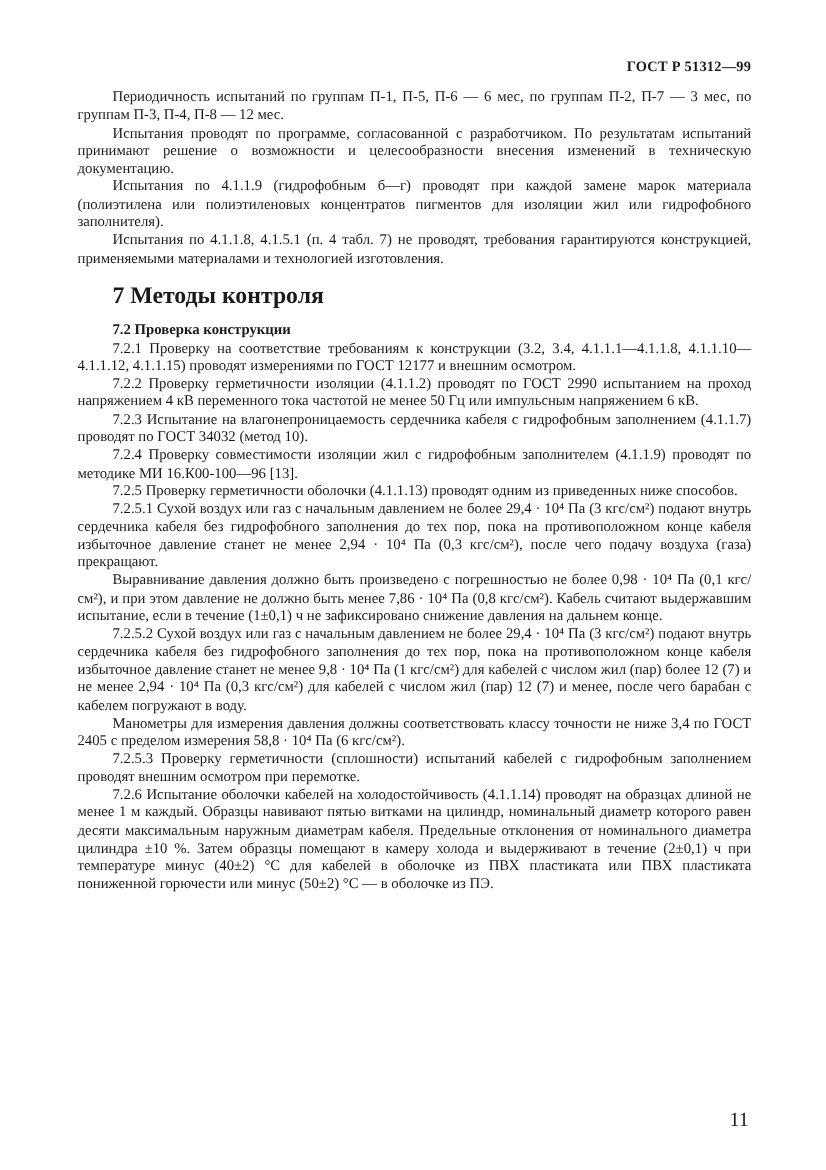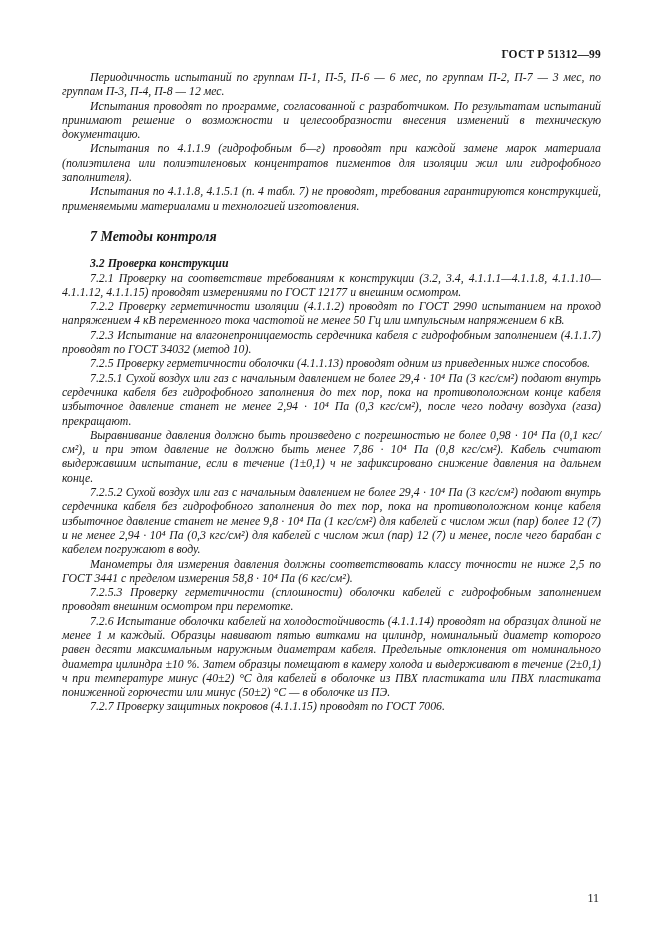--- a/index.html
+++ b/index.html
@@ -21,63 +21,62 @@
     letter-spacing: 0.2px;
   }
   .content {
     position: absolute;
     top: 70px;
     left: 62px;
     width: 539px;
     font-size: 11.8px;
     line-height: 14.3px;
     text-align: justify;
-    font-style: italic;
   }
   .para {
     margin: 0;
     text-indent: 28px;
   }
   .para.bold { font-weight: bold; }
   .chapter-heading {
     margin: 17px 0 12px 0;
     padding-left: 28px;
-    font-size: 14px;
+    font-size: 19px;
     font-weight: bold;
     text-align: left;
   }
   .page-number {
     position: absolute;
     bottom: 30px;
     right: 62px;
-    font-size: 12px;
+    font-size: 16px;
   }
 </style>
 </head>
 <body>
 
 <div class="page">
 
   <div class="doc-header">ГОСТ Р 51312—99</div>
 
   <div class="content">
     <p class="para">Периодичность испытаний по группам П-1, П-5, П-6 — 6 мес, по группам П-2, П-7 — 3 мес, по группам П-3, П-4, П-8 — 12 мес.</p>
     <p class="para">Испытания проводят по программе, согласованной с разработчиком. По результатам испытаний принимают решение о возможности и целесообразности внесения изменений в техническую документацию.</p>
     <p class="para">Испытания по 4.1.1.9 (гидрофобным б—г) проводят при каждой замене марок материала (полиэтилена или полиэтиленовых концентратов пигментов для изоляции жил или гидрофобного заполнителя).</p>
     <p class="para">Испытания по 4.1.1.8, 4.1.5.1 (п. 4 табл. 7) не проводят, требования гарантируются конструкцией, применяемыми материалами и технологией изготовления.</p>
     <h2 class="chapter-heading">7 Методы контроля</h2>
-    <p class="para bold">3.2 Проверка конструкции</p>
+    <p class="para bold">7.2 Проверка конструкции</p>
     <p class="para">7.2.1 Проверку на соответствие требованиям к конструкции (3.2, 3.4, 4.1.1.1—4.1.1.8, 4.1.1.10—4.1.1.12, 4.1.1.15) проводят измерениями по ГОСТ 12177 и внешним осмотром.</p>
     <p class="para">7.2.2 Проверку герметичности изоляции (4.1.1.2) проводят по ГОСТ 2990 испытанием на проход напряжением 4 кВ переменного тока частотой не менее 50 Гц или импульсным напряжением 6 кВ.</p>
     <p class="para">7.2.3 Испытание на влагонепроницаемость сердечника кабеля с гидрофобным заполнением (4.1.1.7) проводят по ГОСТ 34032 (метод 10).</p>
+    <p class="para">7.2.4 Проверку совместимости изоляции жил с гидрофобным заполнителем (4.1.1.9) проводят по методике МИ 16.К00-100—96 [13].</p>
     <p class="para">7.2.5 Проверку герметичности оболочки (4.1.1.13) проводят одним из приведенных ниже способов.</p>
     <p class="para">7.2.5.1 Сухой воздух или газ с начальным давлением не более 29,4 · 10⁴ Па (3 кгс/см²) подают внутрь сердечника кабеля без гидрофобного заполнения до тех пор, пока на противоположном конце кабеля избыточное давление станет не менее 2,94 · 10⁴ Па (0,3 кгс/см²), после чего подачу воздуха (газа) прекращают.</p>
     <p class="para">Выравнивание давления должно быть произведено с погрешностью не более 0,98 · 10⁴ Па (0,1 кгс/см²), и при этом давление не должно быть менее 7,86 · 10⁴ Па (0,8 кгс/см²). Кабель считают выдержавшим испытание, если в течение (1±0,1) ч не зафиксировано снижение давления на дальнем конце.</p>
     <p class="para">7.2.5.2 Сухой воздух или газ с начальным давлением не более 29,4 · 10⁴ Па (3 кгс/см²) подают внутрь сердечника кабеля без гидрофобного заполнения до тех пор, пока на противоположном конце кабеля избыточное давление станет не менее 9,8 · 10⁴ Па (1 кгс/см²) для кабелей с числом жил (пар) более 12 (7) и не менее 2,94 · 10⁴ Па (0,3 кгс/см²) для кабелей с числом жил (пар) 12 (7) и менее, после чего барабан с кабелем погружают в воду.</p>
-    <p class="para">Манометры для измерения давления должны соответствовать классу точности не ниже 2,5 по ГОСТ 3441 с пределом измерения 58,8 · 10⁴ Па (6 кгс/см²).</p>
-    <p class="para">7.2.5.3 Проверку герметичности (сплошности) оболочки кабелей с гидрофобным заполнением проводят внешним осмотром при перемотке.</p>
+    <p class="para">Манометры для измерения давления должны соответствовать классу точности не ниже 3,4 по ГОСТ 2405 с пределом измерения 58,8 · 10⁴ Па (6 кгс/см²).</p>
+    <p class="para">7.2.5.3 Проверку герметичности (сплошности) испытаний кабелей с гидрофобным заполнением проводят внешним осмотром при перемотке.</p>
     <p class="para">7.2.6 Испытание оболочки кабелей на холодостойчивость (4.1.1.14) проводят на образцах длиной не менее 1 м каждый. Образцы навивают пятью витками на цилиндр, номинальный диаметр которого равен десяти максимальным наружным диаметрам кабеля. Предельные отклонения от номинального диаметра цилиндра ±10 %. Затем образцы помещают в камеру холода и выдерживают в течение (2±0,1) ч при температуре минус (40±2) °С для кабелей в оболочке из ПВХ пластиката или ПВХ пластиката пониженной горючести или минус (50±2) °С — в оболочке из ПЭ.</p>
-    <p class="para">7.2.7 Проверку защитных покровов (4.1.1.15) проводят по ГОСТ 7006.</p>
   </div>
 
   <div class="page-number">11</div>
 
 </div>
 
 </body></html>

